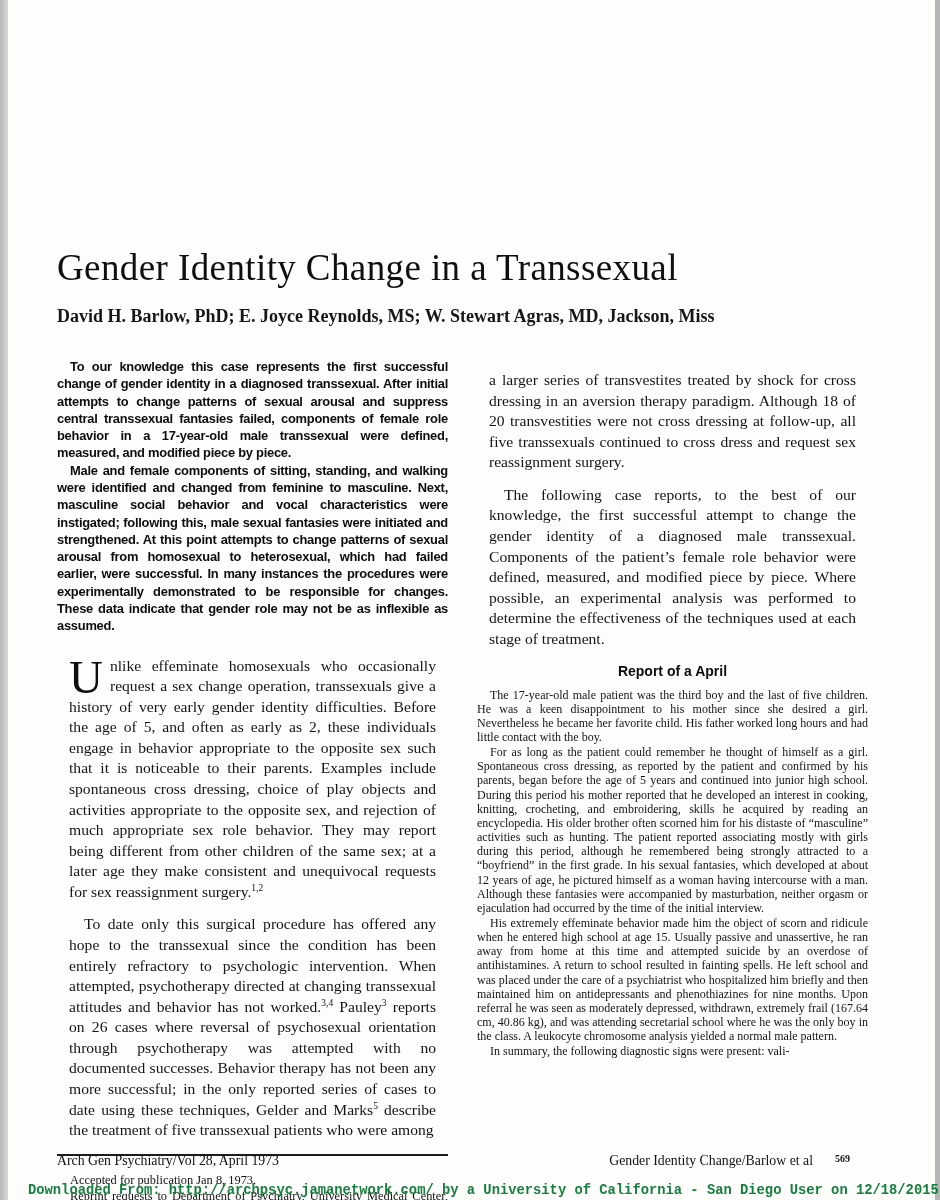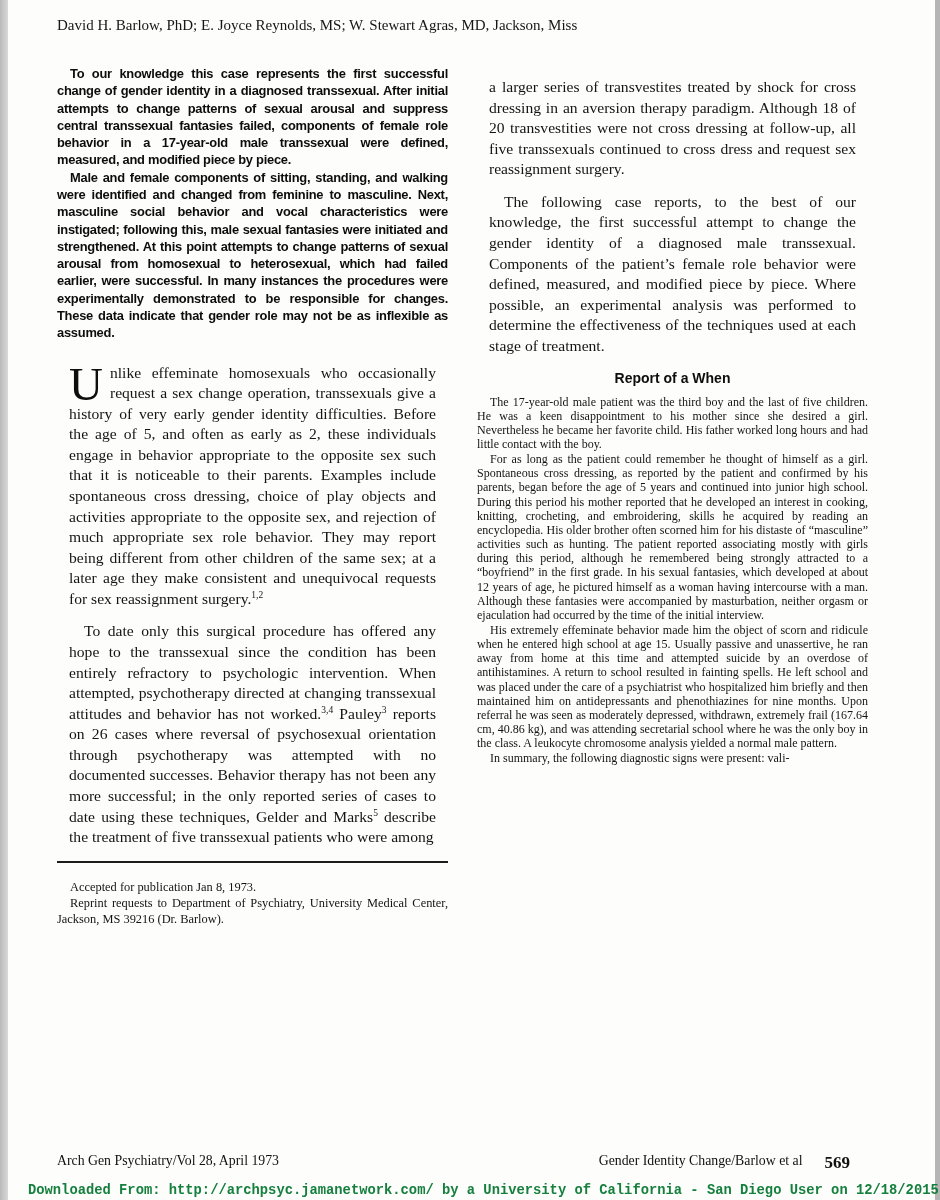--- a/index.html
+++ b/index.html
@@ -15,21 +15,21 @@
   .edge-right {
     position:absolute; right:0; top:0; width:5px; height:100%;
     background:#b5b5b5;
   }
   .content { position:absolute; left:57px; top:0; width:811px; }
 
   h1.title {
     margin:246px 0 0 0; font-weight:400; font-size:37px; letter-spacing:0.4px;
     font-family:"Liberation Serif", serif; color:#0f0f0f; white-space:nowrap;
   }
-  .byline { margin:17px 0 0 0; font-size:15px; color:#161616; }
+  .byline { margin:17px 0 0 0; font-size:18px; color:#161616;font-weight:bold; }
 
   .columns { display:flex; gap:29px; margin-top:31px; }
   .col { width:398px; }
 
   .abstract {
     font-family:"Liberation Sans", sans-serif; font-weight:700;
     font-size:12.9px; line-height:1.34; text-align:justify;
     letter-spacing:-0.25px; color:#0d0d0d;
   }
   .abstract p { margin:0; text-indent:13px; }
@@ -57,36 +57,37 @@
     text-align:center; margin:13px 0 9px 0; color:#0d0d0d;
   }
   .case-text { font-size:12px; line-height:1.18; text-align:justify; }
   .case-text p { margin:0 0 1px 0; text-indent:13px; }
 
   .pagefooter {
     position:absolute; top:1153px; left:57px; width:793px;
     display:flex; justify-content:space-between; font-size:13.8px; color:#111;
   }
   .pagefooter .right-group { display:flex; align-items:flex-start; }
-  .pageno { font-weight:700; margin-left:22px; font-size:17px; }
+  .pageno { font-weight:700; margin-left:22px; font-size:10px; }
 
   .download-line {
     position:absolute; top:1183px; left:28px;
     font-family:Liberation Mono, monospace; font-weight:700;
     font-size:13.8px; color:#15803d;
   }
 </style>
 </head>
 <body>
 
 <div class="page">
   <div class="edge-left"></div>
   <div class="edge-right"></div>
 
   <main class="content">
+    <h1 class="title">Gender Identity Change in a Transsexual</h1>
     <p class="byline">David H. Barlow, PhD; E. Joyce Reynolds, MS; W. Stewart Agras, MD, Jackson, Miss</p>
 
     <div class="columns">
 
       <section class="col col-left">
         <div class="abstract">
           <p>To our knowledge this case represents the first successful change of gender identity in a diagnosed transsexual. After initial attempts to change patterns of sexual arousal and suppress central transsexual fantasies failed, components of female role behavior in a 17-year-old male transsexual were defined, measured, and modified piece by piece.</p>
           <p>Male and female components of sitting, standing, and walking were identified and changed from feminine to masculine. Next, masculine social behavior and vocal characteristics were instigated; following this, male sexual fantasies were initiated and strengthened. At this point attempts to change patterns of sexual arousal from homosexual to heterosexual, which had failed earlier, were successful. In many instances the procedures were experimentally demonstrated to be responsible for changes. These data indicate that gender role may not be as inflexible as assumed.</p>
         </div>
 
@@ -100,21 +101,21 @@
           <p>Reprint requests to Department of Psychiatry, University Medical Center, Jackson, MS 39216 (Dr. Barlow).</p>
         </div>
       </section>
 
       <section class="col col-right">
         <div class="bodytext">
           <p class="body-p cont">a larger series of transvestites treated by shock for cross dressing in an aversion therapy paradigm. Although 18 of 20 transvestities were not cross dressing at follow-up, all five transsexuals continued to cross dress and request sex reassignment surgery.</p>
           <p class="body-p indent">The following case reports, to the best of our knowledge, the first successful attempt to change the gender identity of a diagnosed male transsexual. Components of the patient’s female role behavior were defined, measured, and modified piece by piece. Where possible, an experimental analysis was performed to determine the effectiveness of the techniques used at each stage of treatment.</p>
         </div>
 
-        <h2 class="case-heading">Report of a When</h2>
+        <h2 class="case-heading">Report of a April</h2>
 
         <div class="case-text">
           <p>The 17-year-old male patient was the third boy and the last of five children. He was a keen disappointment to his mother since she desired a girl. Nevertheless he became her favorite child. His father worked long hours and had little contact with the boy.</p>
           <p>For as long as the patient could remember he thought of himself as a girl. Spontaneous cross dressing, as reported by the patient and confirmed by his parents, began before the age of 5 years and continued into junior high school. During this period his mother reported that he developed an interest in cooking, knitting, crocheting, and embroidering, skills he acquired by reading an encyclopedia. His older brother often scorned him for his distaste of “masculine” activities such as hunting. The patient reported associating mostly with girls during this period, although he remembered being strongly attracted to a “boyfriend” in the first grade. In his sexual fantasies, which developed at about 12 years of age, he pictured himself as a woman having intercourse with a man. Although these fantasies were accompanied by masturbation, neither orgasm or ejaculation had occurred by the time of the initial interview.</p>
           <p>His extremely effeminate behavior made him the object of scorn and ridicule when he entered high school at age 15. Usually passive and unassertive, he ran away from home at this time and attempted suicide by an overdose of antihistamines. A return to school resulted in fainting spells. He left school and was placed under the care of a psychiatrist who hospitalized him briefly and then maintained him on antidepressants and phenothiazines for nine months. Upon referral he was seen as moderately depressed, withdrawn, extremely frail (167.64 cm, 40.86 kg), and was attending secretarial school where he was the only boy in the class. A leukocyte chromosome analysis yielded a normal male pattern.</p>
           <p>In summary, the following diagnostic signs were present: vali-</p>
         </div>
       </section>
 
     </div>

